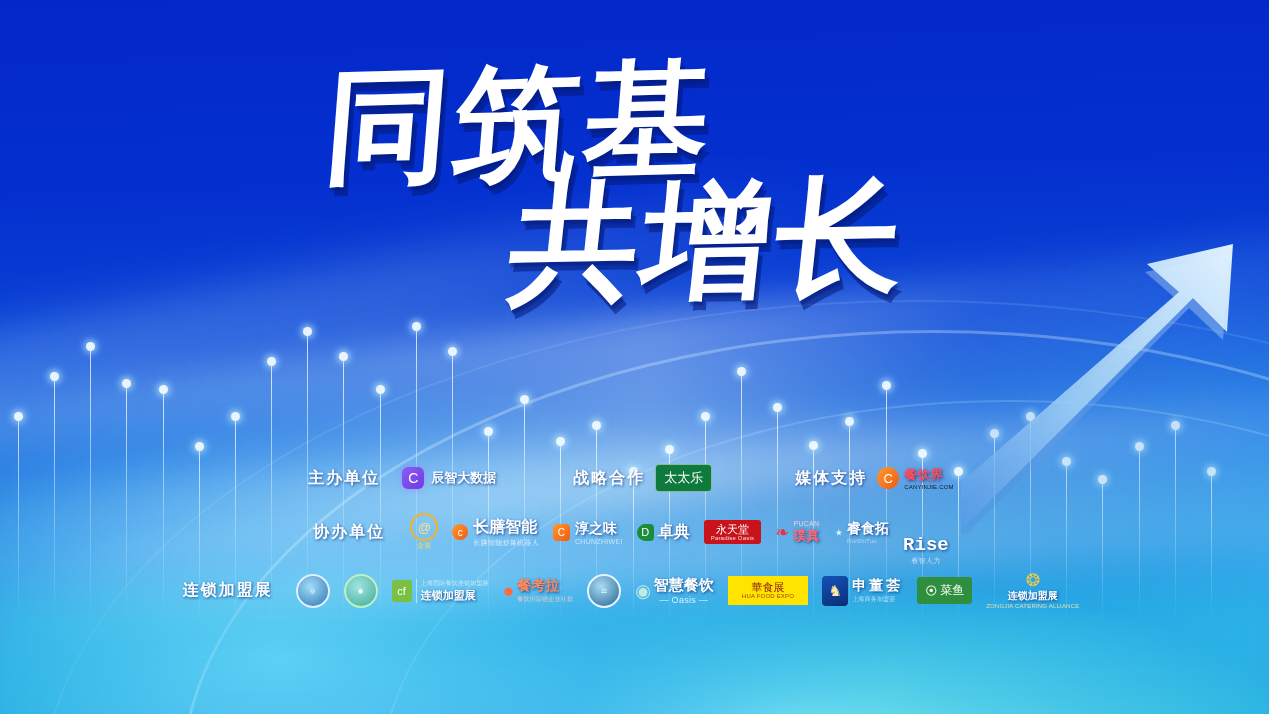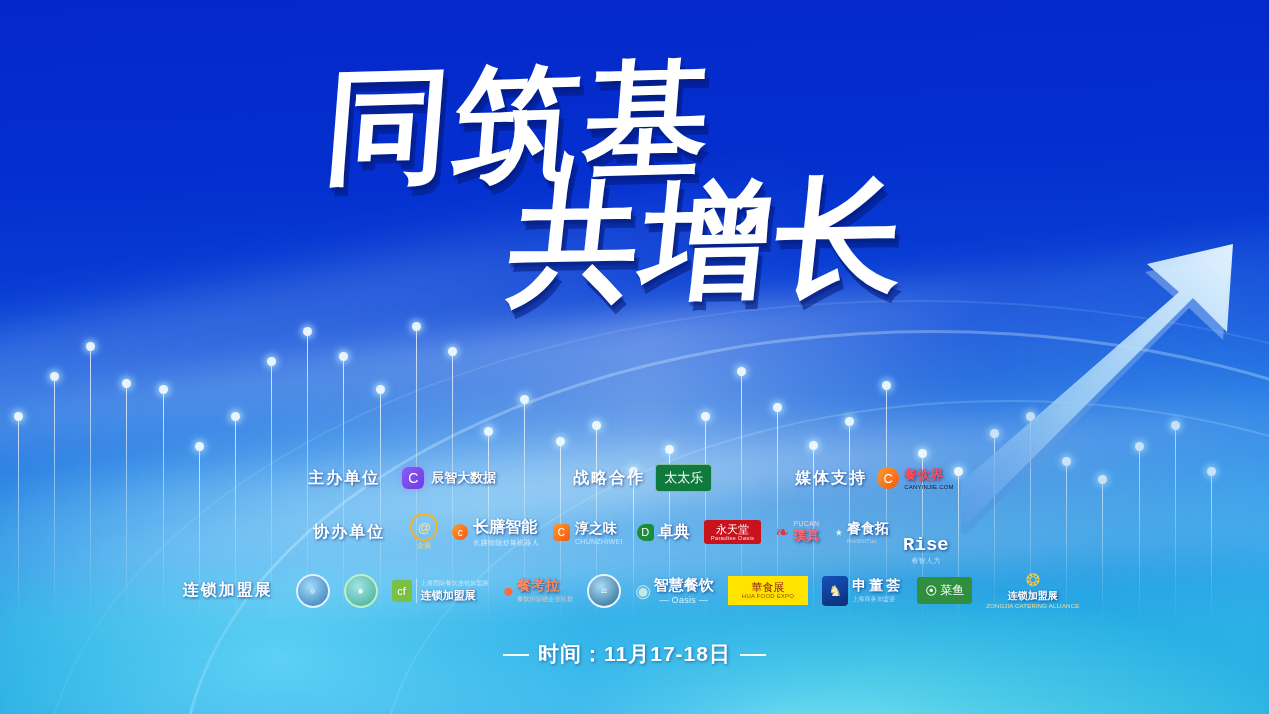--- a/index.html
+++ b/index.html
@@ -340,18 +340,15 @@
             <span class="lg-txt" style="font-size:10px;">连锁加盟展</span>
             <span class="mini2" style="color:#ffe7a8;">ZONGJIA CATERING ALLIANCE</span>
           </span>
         </span>
 
       </span>
     </div>
   </div>
 
   <div class="footer">
-    <div class="f-time">
-      <span class="dash"></span><span>时间：</span><span>11月17-18日</span><span class="dash"></span>
-    </div>
   </div>
 
 </div>
 
 </body></html>

